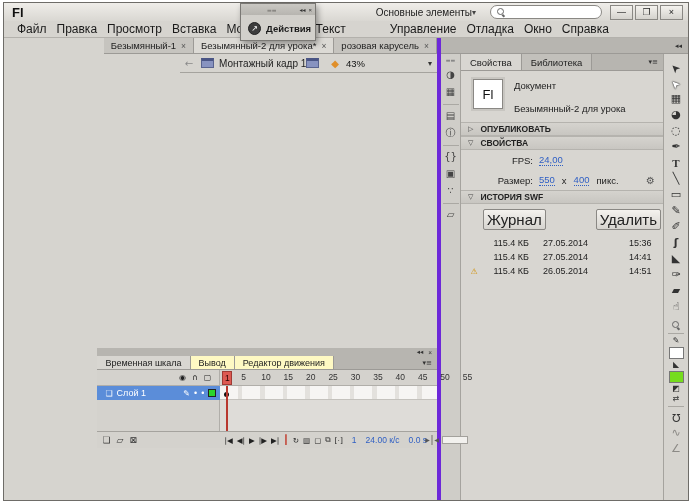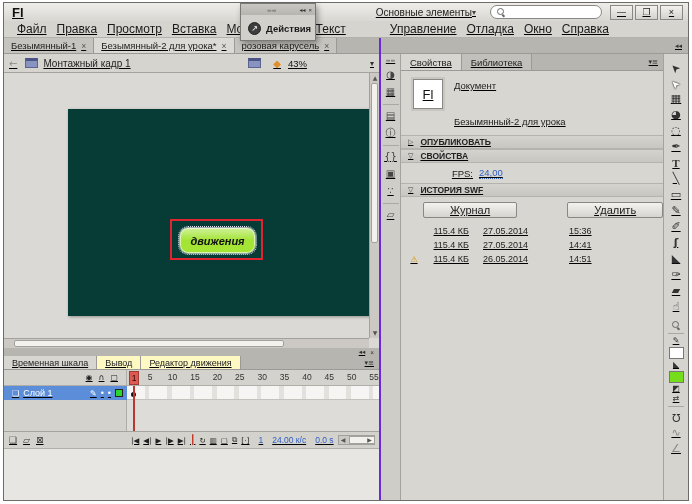--- a/index.html
+++ b/index.html
@@ -1,18 +1,18 @@
 <!DOCTYPE html>
 <html><head>
 <meta charset="utf-8">
 <style>
   * { box-sizing: border-box; margin: 0; padding: 0; }
   html,body { width: 692px; height: 504px; background:#fff; font-family:"Liberation Sans",sans-serif; overflow:hidden; }
   .i { font-family:"DejaVu Sans",sans-serif; }
-  .window { position:absolute; left:3px; top:2px; width:686px; height:499px; border:1px solid #6e6c68; background:#d6d4cf; display:flex; flex-direction:column;text-decoration:underline; }
+  .window { position:absolute; left:3px; top:2px; width:686px; height:499px; border:1px solid #6e6c68; background:#d6d4cf; display:flex; flex-direction:column; }
 
   
   .titlebar { height:18px; background:linear-gradient(#efede9,#d9d7d2); display:flex; align-items:center; padding:0 4px; flex:0 0 auto; }
   .logo { font-weight:bold; font-size:13px; color:#111; margin-left:4px; letter-spacing:0; }
   .titlebar-right { margin-left:auto; display:flex; align-items:center; }
   .workspace { font-size:10px; color:#222; display:flex; align-items:center; padding:0 6px; cursor:default; }
   .workspace .dd { font-size:8px; color:#444; }
   .searchbox { width:112px; height:14px; background:#fff; border:1px solid #8a8884; border-radius:8px; display:flex; align-items:center; padding:0 5px; margin:0 8px; }
   .mag { position:relative; width:10px; height:10px; display:inline-block; flex:0 0 auto; }
   .mag::before { content:""; position:absolute; left:1px; top:1px; width:5px; height:5px; border:1.4px solid #666; border-radius:50%; }
@@ -21,21 +21,21 @@
   .winbtns { display:flex; gap:2px; margin-right:1px; }
   .wbtn { width:23px; height:15px; border:1px solid #8a8884; background:linear-gradient(#f4f2ee,#d4d2cd); font-size:9px; line-height:13px; text-align:center; color:#222; cursor:default; }
 
   
   .menubar { height:17px; display:flex; align-items:center; font-size:12px; color:#1a1a1a; padding-left:8px; border-bottom:1px solid #b3b1ac; flex:0 0 auto; }
   .menu-item { padding:0 5px; height:100%; line-height:17px; cursor:default; }
   .after-gap { margin-left:34px; }
 
   
   .main { flex:1; display:flex; min-height:0; }
-  .left-col { width:377px; flex:0 0 auto; display:flex; flex-direction:column; border-right:2px solid #6d28d9; }
+  .left-col { width:437px; flex:0 0 auto; display:flex; flex-direction:column; border-right:4px solid #6d28d9;align-items:flex-end; }
 
   
   .doc-tabs { height:16px; background:#b7b5b0; display:flex; font-size:9.5px; color:#222; flex:0 0 auto; border-bottom:1px solid #9c9a96; }
   .doc-tab { display:flex; align-items:center; gap:5px; padding:0 7px; background:#c6c4bf; border-right:1px solid #9c9a96; cursor:default; white-space:nowrap; }
   .doc-tab.active { background:#dcdad5; }
   .doc-tab .x { color:#555; font-size:8.5px; }
 
   
   .edit-bar { height:19px; background:#d6d4cf; border-bottom:1px solid #a5a39e; display:flex; align-items:center; padding:0 5px; font-size:10px; color:#222; flex:0 0 auto; }
   .back-arr { color:#888; font-size:10px; margin-right:8px; }
@@ -101,31 +101,31 @@
   .dock-ic { width:16px; height:15px; font-size:10px; color:#444; text-align:center; line-height:15px; margin-bottom:2px; cursor:default; }
   .dock-div { width:16px; border-top:1px solid #aaa8a3; margin:3px 0; }
 
   .props { flex:1; background:#d8d6d1; display:flex; flex-direction:column; font-size:9.5px; color:#222; min-width:0; }
   .props-tabs { height:17px; background:#b7b5b0; display:flex; border-bottom:1px solid #9c9a96; flex:0 0 auto; }
   .props-tab { padding:0 9px; line-height:17px; font-size:9.5px; background:#c2c0bb; border-right:1px solid #9c9a96; cursor:default; }
   .props-tab.active { background:#d8d6d1; }
   .props-menu { margin-left:auto; padding:0 5px; font-size:7px; line-height:17px; color:#333; }
   .doc-head { display:flex; gap:11px; padding:8px 0 8px 12px; align-items:flex-start; }
   .fl-badge { width:30px; height:30px; background:#fff; border:1px solid #8a8884; box-shadow:0 0 0 2px #c8c6c1; font-size:13px; display:flex; align-items:center; justify-content:center; color:#111; }
-  .doc-head-txt { display:flex; flex-direction:column; gap:25px; padding-top:1px; }
+  .doc-head-txt { display:flex; flex-direction:column; gap:12px; padding-top:1px; }
   .sec-head { height:14px; background:linear-gradient(#d5d3ce,#c8c6c1); border-top:1px solid #b5b3ae; border-bottom:1px solid #b5b3ae; display:flex; align-items:center; gap:7px; padding-left:7px; font-size:8.5px; font-weight:bold; color:#222; }
   .sec-head .tri { font-size:7px; font-weight:normal; color:#444; }
   .prow { display:flex; align-items:center; padding:4px 8px 4px 0; }
   .plabel { width:78px; text-align:right; padding-right:6px; flex:0 0 auto; }
   .pval { color:#2f5fc4; border-bottom:1px dotted #2f5fc4; cursor:default; }
   .sep { margin:0 7px; }
   .wrench { margin-left:auto; font-size:10px; color:#555; }
   .swatch { width:38px; height:13px; border:1px solid #555; cursor:default; }
   .hist-btns { display:flex; padding:5px 10px 6px 22px; }
-  .btn { font-size:11px; padding:1px 26px; background:linear-gradient(#f4f2ee,#d6d4cf); border:1px solid #8a8884; border-radius:2px; color:#222; cursor:default;text-align:right; }
+  .btn { font-size:15px; padding:1px 3px; background:linear-gradient(#f4f2ee,#d6d4cf); border:1px solid #8a8884; border-radius:2px; color:#222; cursor:default;text-align:right; }
   .btn + .btn { margin-left:50px; }
   .hist-row { display:flex; align-items:center; height:14px; font-size:9px; color:#222; }
   .h-warn { width:14px; text-align:center; font-size:8px; color:#d18f00; margin-left:6px; }
   .h-size { width:48px; text-align:right; }
   .h-date { width:72px; padding-left:14px; }
   .h-time { padding-left:28px; }
 
   .toolbar { width:25px; flex:0 0 auto; background:#d6d4cf; border-left:1px solid #a5a39e; display:flex; flex-direction:column; align-items:center; padding-top:5px; overflow:hidden; }
   .tool { width:100%; height:16px; line-height:16px; text-align:center; font-size:11px; color:#333; cursor:default; flex:0 0 auto; }
   .rot { display:inline-block; transform:rotate(-135deg); }
@@ -357,20 +357,28 @@
             <span class="tri i">▷</span>
             <span>ОПУБЛИКОВАТЬ</span>
           </div>
           <div class="sec-head">
             <span class="tri i">▽</span>
             <span>СВОЙСТВА</span>
           </div>
           <div class="prow">
             <span class="plabel">FPS:</span>
             <span class="pval">24,00</span>
+          </div>
+          <div class="prow">
+            <span class="plabel">Размер:</span>
+            <span class="pval">550</span>
+            <span class="sep">x</span>
+            <span class="pval">400</span>
+            <span class="sep">пикс.</span>
+            <span class="wrench i">⚙</span>
           </div>
           <div class="sec-head">
             <span class="tri i">▽</span>
             <span>ИСТОРИЯ SWF</span>
           </div>
           <div class="hist-btns">
             <span class="btn">Журнал</span>
             <span class="btn">Удалить</span>
           </div>
           <div class="hist-row">

